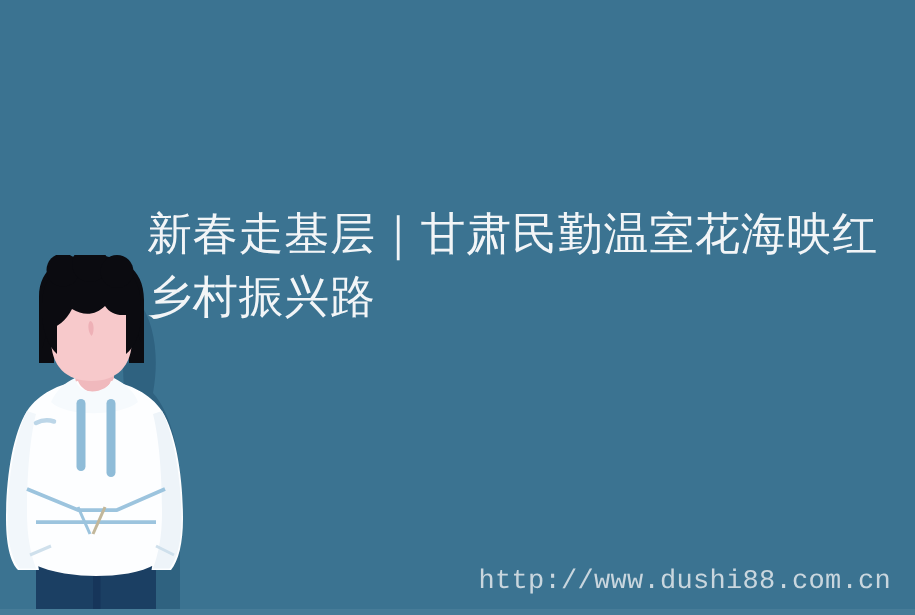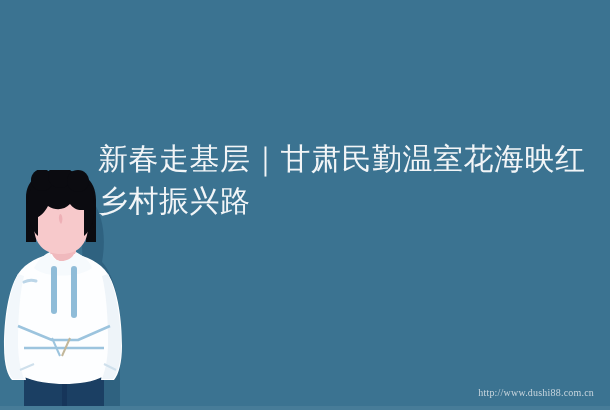--- a/index.html
+++ b/index.html
@@ -6,21 +6,21 @@
     margin: 0;
     padding: 0;
     background: #ffffff;
   }
   #card {
     position: relative;
     width: 610px;
     height: 410px;
     overflow: hidden;
     background: #3b7391;
-    font-family: Liberation Serif, serif;
+    font-family: Liberation Mono, monospace;
   }
   
   #bottom-strip {
     position: absolute;
     left: 0;
     bottom: 0;
     width: 610px;
     height: 4px;
     background: #477c98;
   }
@@ -38,21 +38,21 @@
     font-weight: 400;
     white-space: pre-wrap;
   }
 
   
   #watermark {
     position: absolute;
     right: 16px;
     bottom: 12px;
     color: #d6dfe5;
-    font-size: 10px;
+    font-size: 18px;
     letter-spacing: 0.2px;
     opacity: 0.92;
   }
 
   
   #figure {
     position: absolute;
     left: 0px;
     top: 170px;
     width: 135px;

